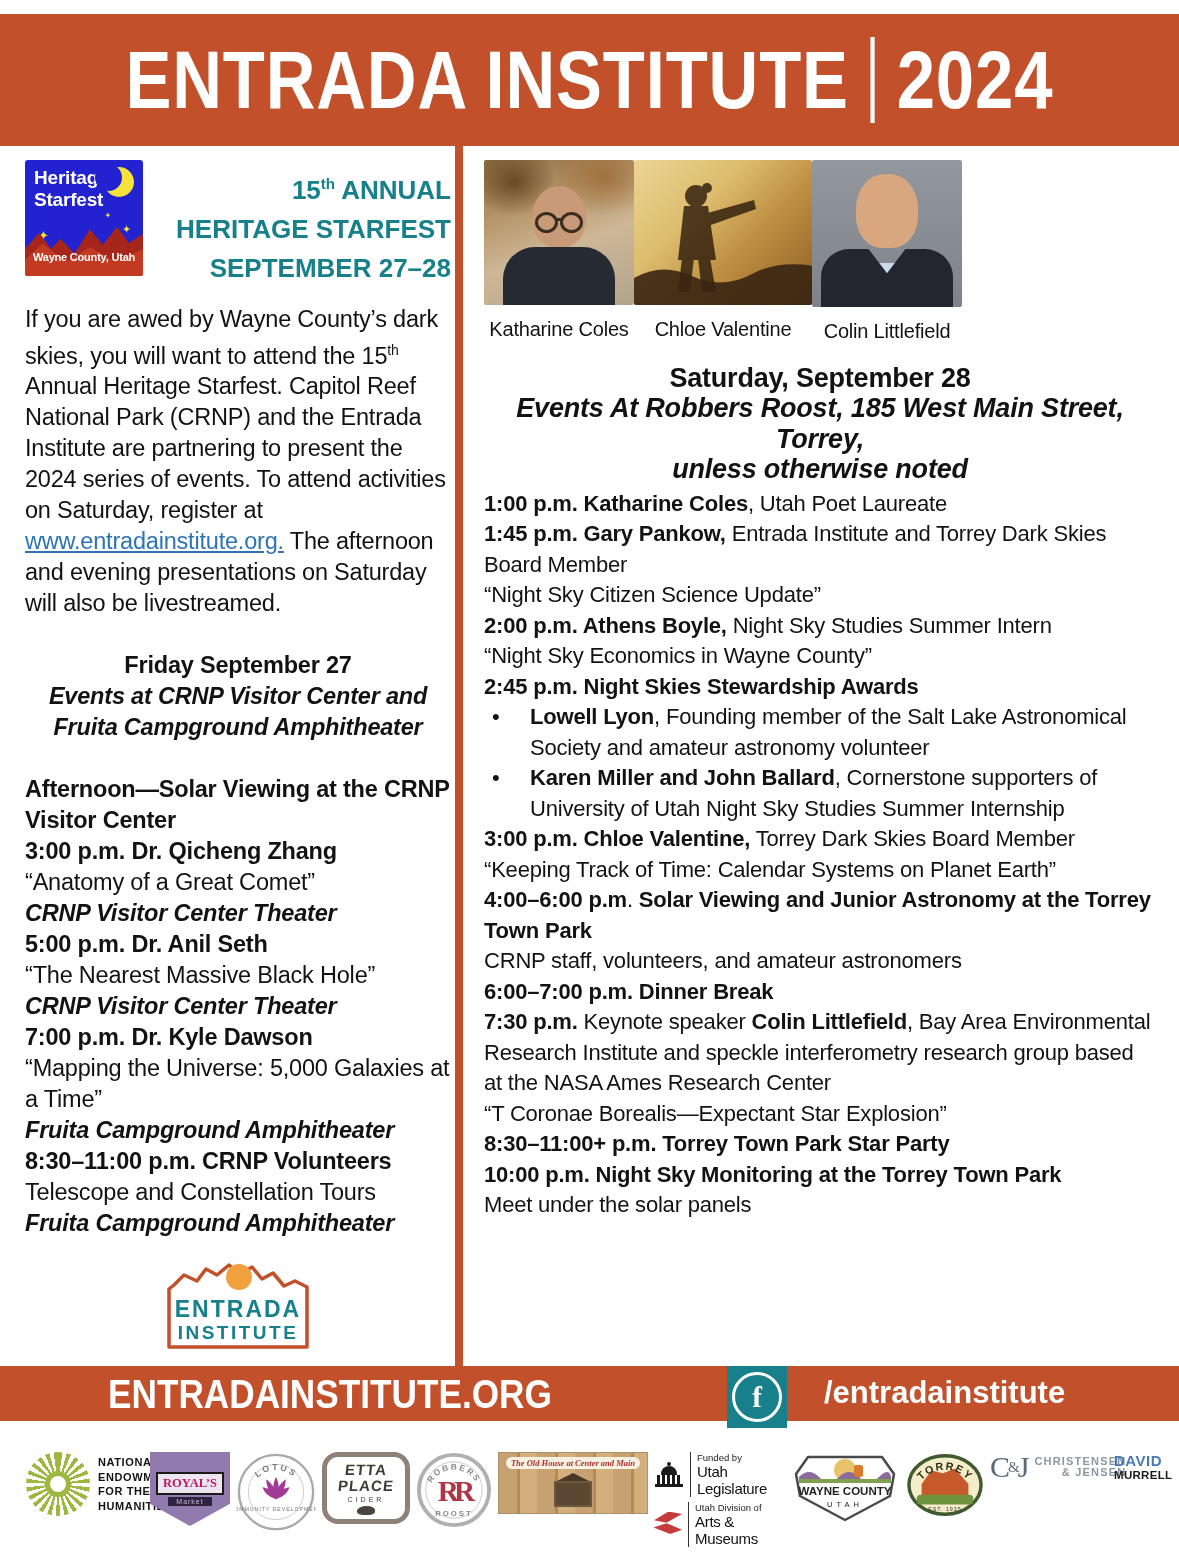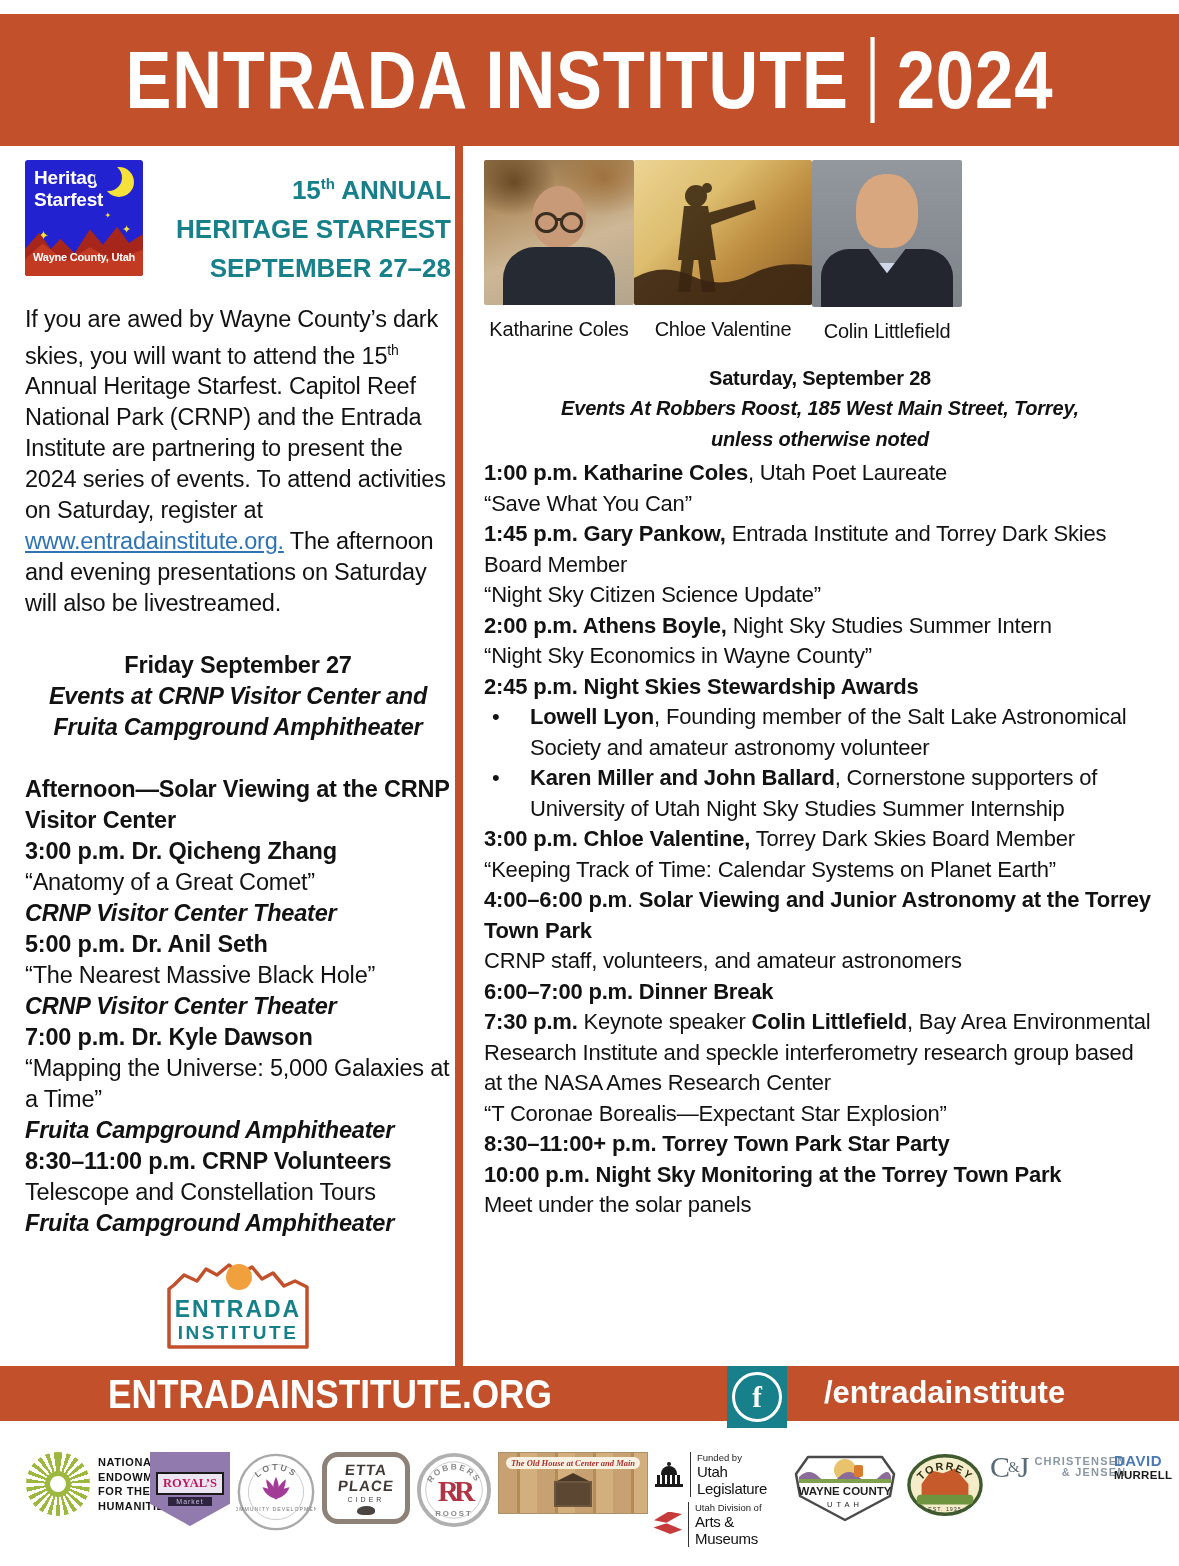--- a/index.html
+++ b/index.html
@@ -69,21 +69,21 @@
   .bridge{position:absolute;top:6px;left:24px;width:8px;height:3px;background:#3a2e20;}
   .ph1 .p-body{position:absolute;bottom:0;left:50%;transform:translateX(-50%);width:112px;height:58px;
                background:#252a33;border-radius:32px 32px 0 0;}
   .ph2{background:linear-gradient(135deg,#ecd494 0%,#ddbd6e 35%,#bd8d40 62%,#8a5f28 100%);}
   .ph3{height:147px;background:linear-gradient(#92989e,#7d8389);}
   .ph3 .p-head{top:14px;width:62px;height:74px;border-radius:46% 46% 42% 42%;background:#d8a77f;}
   .shirt{position:absolute;bottom:0;left:50%;transform:translateX(-50%);width:60px;height:44px;background:#cfd8e8;}
   .suit{position:absolute;bottom:0;left:50%;transform:translateX(-50%);width:132px;height:58px;background:#23262e;
         border-radius:28px 28px 0 0;clip-path:polygon(0 0,36% 0,50% 42%,64% 0,100% 0,100% 100%,0 100%);}
   .photos figcaption{font-size:20px;margin-top:9px;color:var(--ink);letter-spacing:-.2px;}
-  .sat-head{text-align:center;margin-top:16px;font-size:20px;}
+  .sat-head{text-align:center;margin-top:16px;font-size:27px;}
   .sat-list{margin-top:4px;}
   .srow.bul{display:flex;}
   .dot{flex:none;width:46px;padding-left:8px;box-sizing:border-box;}
   .bultxt{flex:1;}
 
   
   .footbar{position:absolute;top:1366px;left:0;width:100%;height:55px;background:var(--orange);}
   .site{position:absolute;left:108px;top:1372px;color:#fff;font-weight:700;font-size:40px;
         transform:scaleX(.88);transform-origin:left center;white-space:nowrap;}
   .fbsq{position:absolute;left:727px;top:1366px;width:60px;height:62px;background:var(--teal);
@@ -260,21 +260,20 @@
     </div>
 
     <div class="sat-head">
       <div class="b">Saturday, September 28</div>
       <div class="bi">Events At Robbers Roost, 185 West Main Street, Torrey,</div>
       <div class="bi">unless otherwise noted</div>
     </div>
 
     <div class="sat-list">
       <div class="srow"><span class="b">1:00 p.m. Katharine Coles</span><span>, Utah Poet Laureate</span></div>
-      <div class="srow"><span>“Save What You Can”</span></div>
       <div class="srow"><span class="b">1:45 p.m. Gary Pankow,</span><span> Entrada Institute and Torrey Dark Skies Board Member</span></div>
       <div class="srow"><span>“Night Sky Citizen Science Update”</span></div>
       <div class="srow"><span class="b">2:00 p.m. Athens Boyle,</span><span> Night Sky Studies Summer Intern</span></div>
       <div class="srow"><span>“Night Sky Economics in Wayne County”</span></div>
       <div class="srow"><span class="b">2:45 p.m. Night Skies Stewardship Awards</span></div>
       <div class="srow bul">
         <span class="dot">•</span>
         <span class="bultxt"><span class="b">Lowell Lyon</span><span>, Founding member of the Salt Lake Astronomical Society and amateur astronomy volunteer</span></span>
       </div>
       <div class="srow bul">

